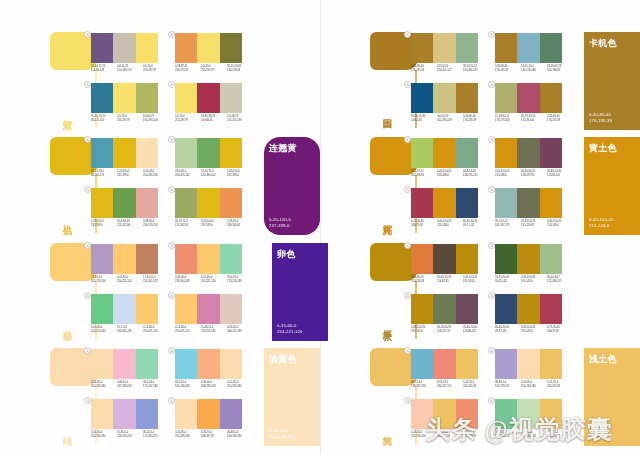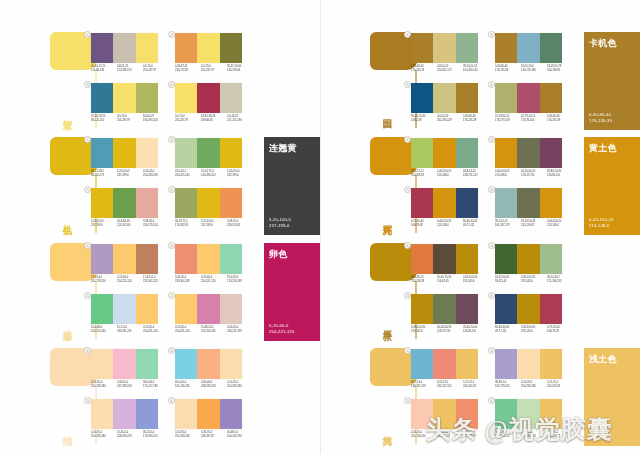--- a/index.html
+++ b/index.html
@@ -352,21 +352,21 @@
                 <div>5-20-100-5</div>
                 <div>237-199-0</div>
               </div>
               <div class="codecol">
                 <div>5-49-70-0</div>
                 <div>239-153-81</div>
               </div>
             </div>
           </div>
         </div>
-        <div class="named" style="background: #404040;">
+        <div class="named" style="background: #701a75; border-radius: 16px;">
           <div class="nm-title">连翘黄</div>
           <div class="nm-codes">
             <div>5-20-100-5</div>
             <div>237-199-0</div>
           </div>
         </div>
       </div>
     <div class="block b2">
         <div class="tab" style="background: rgb(252, 207, 116);"></div>
         <div class="spine" style="background: rgb(252, 207, 116);"></div>
@@ -454,21 +454,21 @@
                 <div>11-48-11-0</div>
                 <div>223-156-181</div>
               </div>
               <div class="codecol">
                 <div>0-20-20-0</div>
                 <div>234-211-199</div>
               </div>
             </div>
           </div>
         </div>
-        <div class="named" style="background: #be185d;">
+        <div class="named" style="background: #4c1d95; margin-left: 8px;">
           <div class="nm-title">卵色</div>
           <div class="nm-codes">
             <div>0-15-60-0</div>
             <div>254-221-120</div>
           </div>
         </div>
       </div>
     <div class="block b3">
         <div class="tab" style="background: rgb(252, 220, 174);"></div>
         <div class="spine" style="background: rgb(252, 220, 174);"></div>
@@ -556,20 +556,27 @@
                 <div>0-33-70-0</div>
                 <div>248-187-87</div>
               </div>
               <div class="codecol">
                 <div>40-48-5-0</div>
                 <div>166-143-190</div>
               </div>
             </div>
           </div>
         </div>
+        <div class="named" style="background: rgb(251, 227, 189);">
+          <div class="nm-title">淡黄色</div>
+          <div class="nm-codes">
+            <div>0-10-35-0</div>
+            <div>254-233-180</div>
+          </div>
+        </div>
       </div>
   </div>
 
   <div class="half right">
     <div class="block b0">
         <div class="tab" style="background: rgb(171, 123, 34);"></div>
         <div class="spine" style="background: rgb(171, 123, 34);"></div>
         <div class="theme-word" style="color: rgb(176, 135, 48);">田园</div>
         <div class="grid">
           <div class="cell c0">

